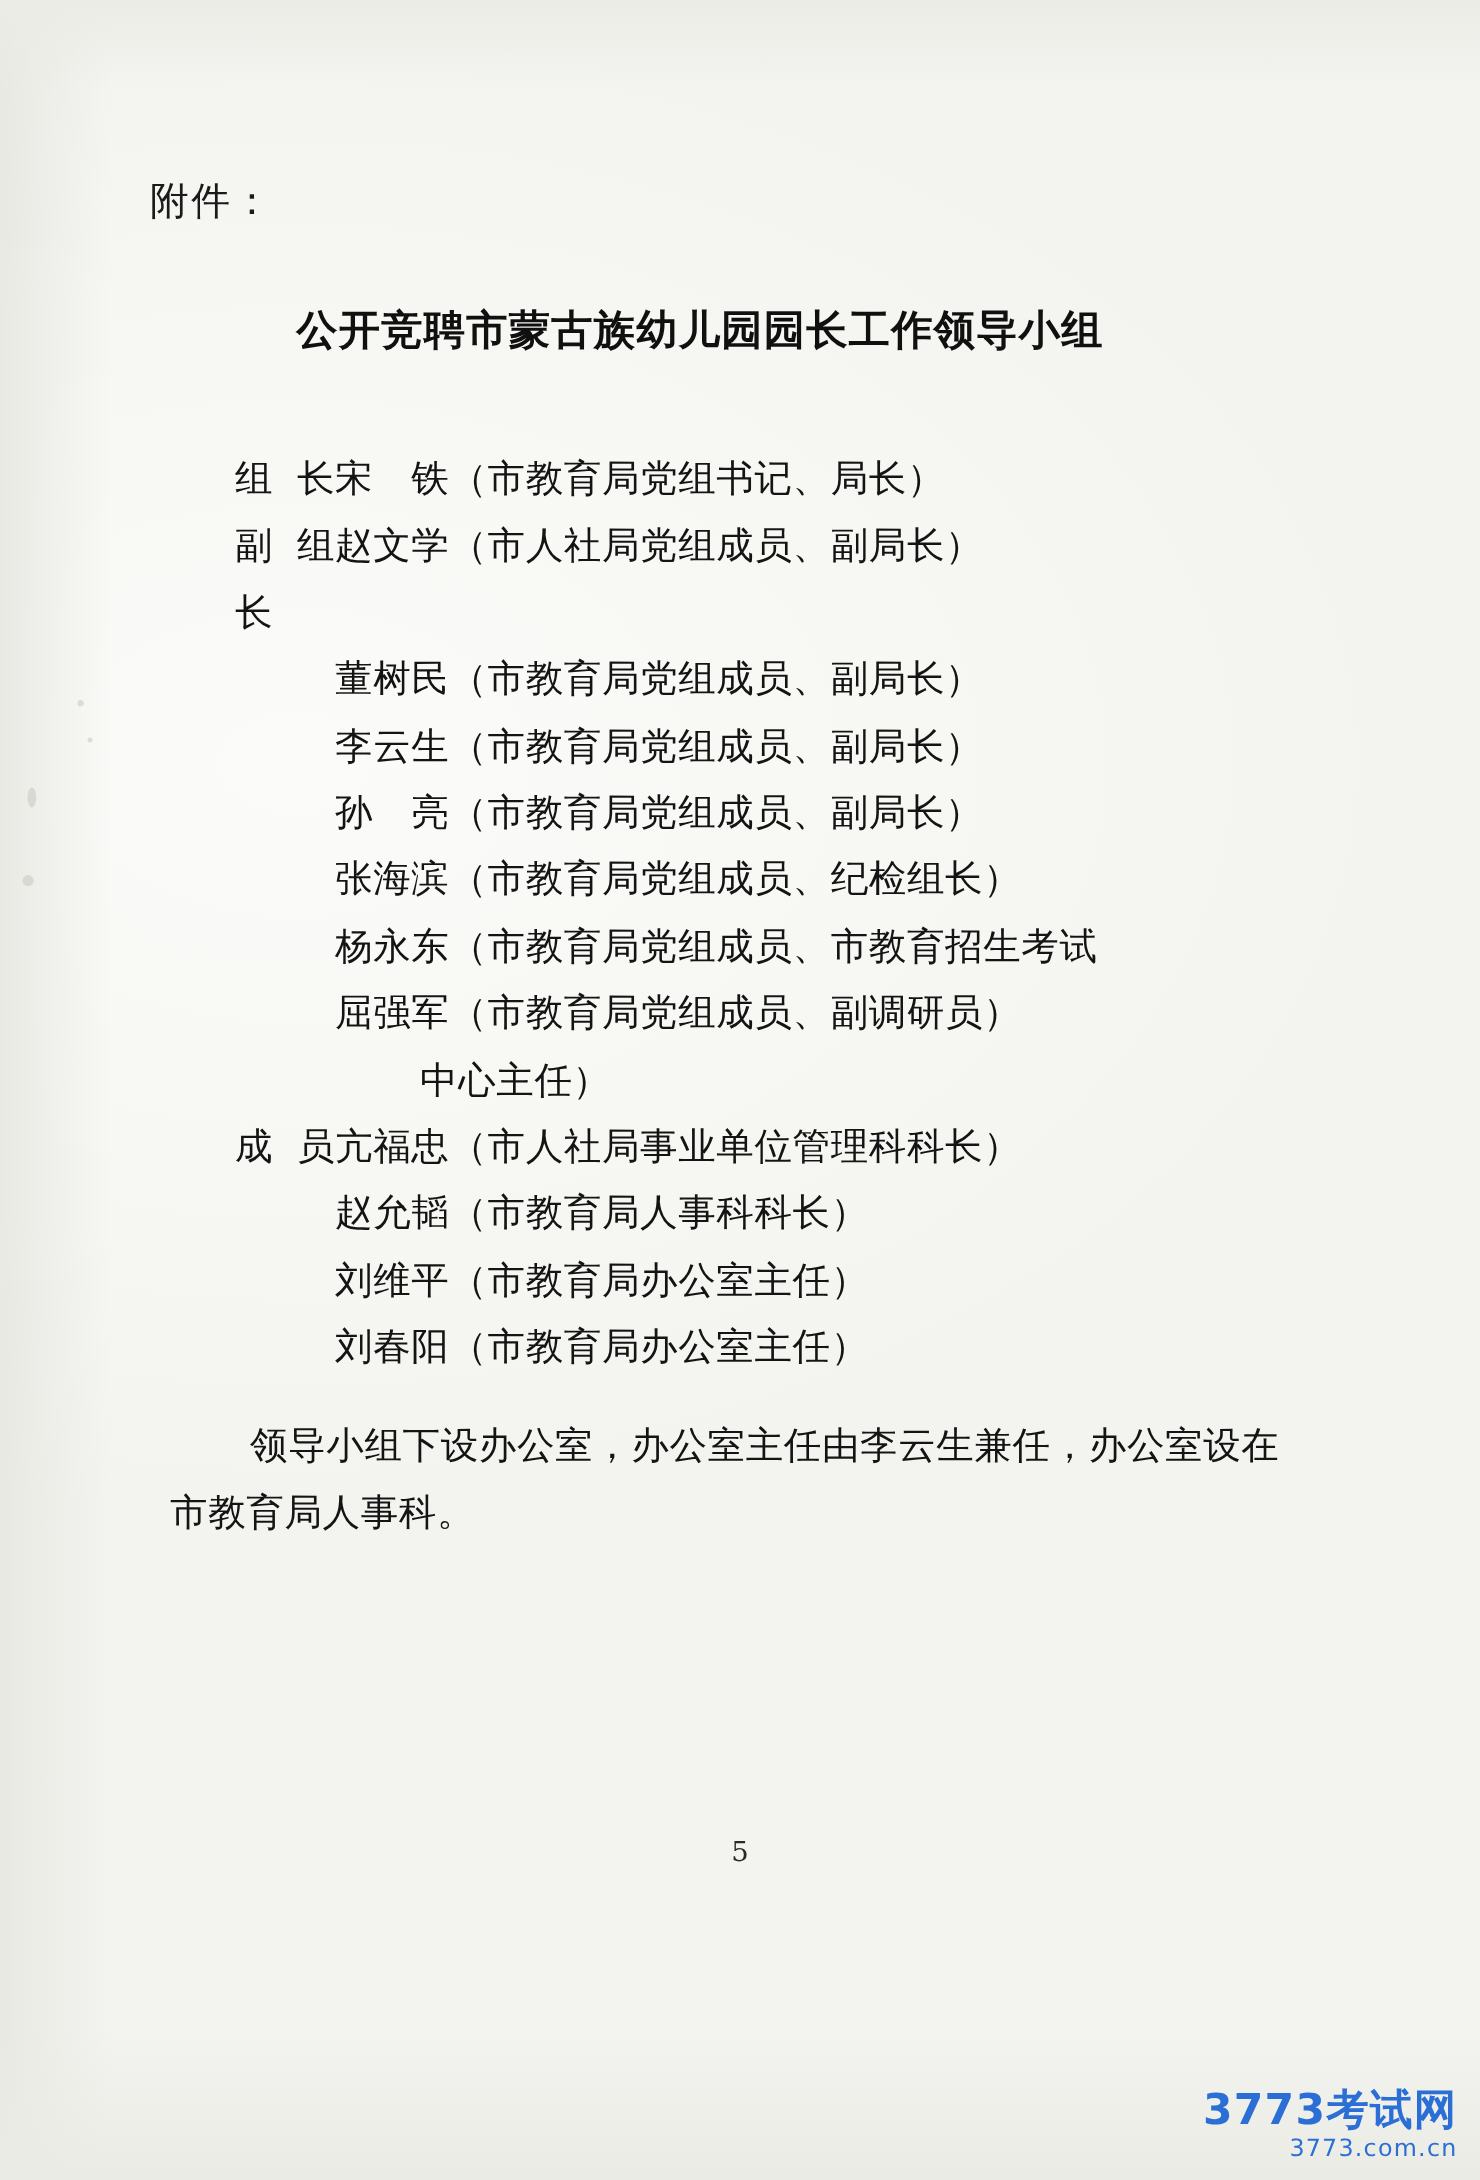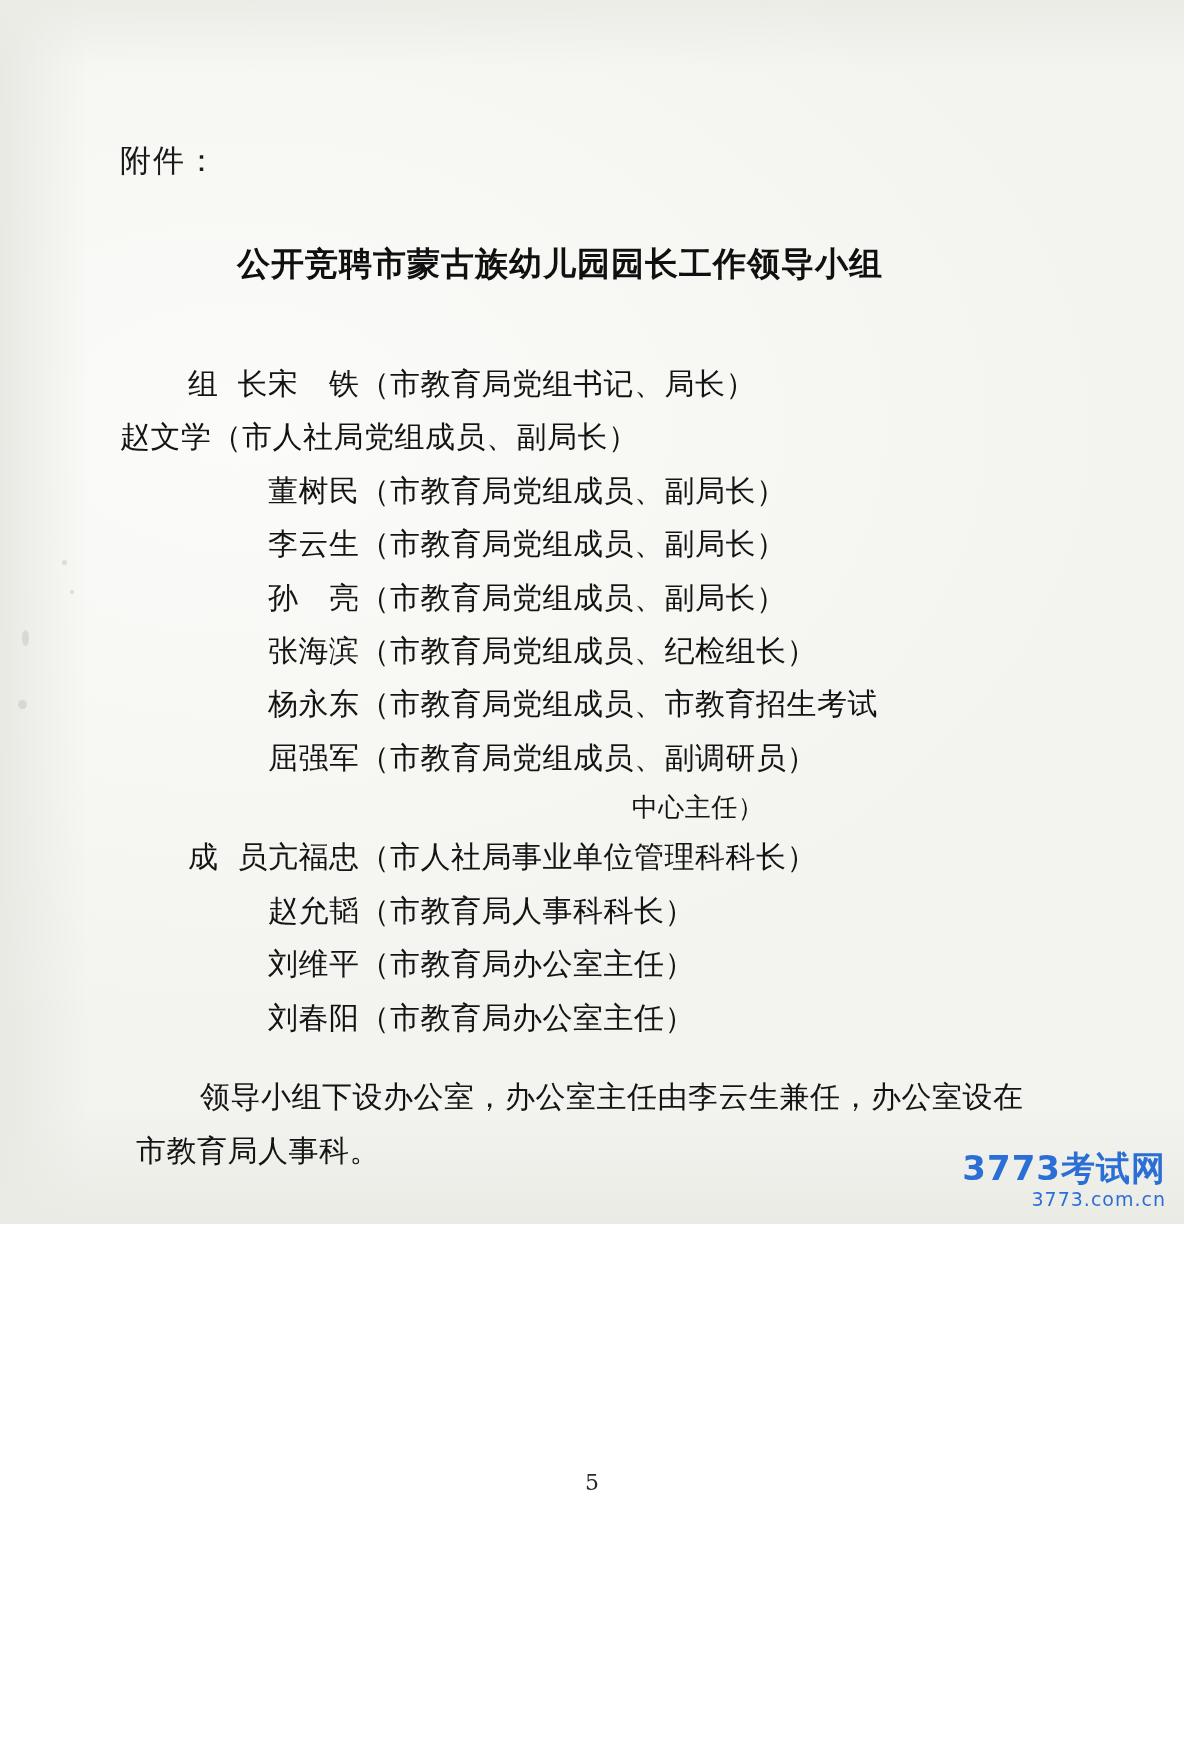--- a/index.html
+++ b/index.html
@@ -9,21 +9,21 @@
   body {
     width: 1184px;
     height: 1744px;
     background: #ffffff;
     font-family: "DejaVu Serif", "Liberation Serif", serif;
     overflow: hidden;
   }
   .page {
     position: relative;
     width: 1184px;
-    height: 1224px;
+    height: 1744px;
     background:
       radial-gradient(ellipse 900px 600px at 20% 35%, #fbfbf9 0%, #f7f7f4 55%, #f3f3ef 100%);
     box-sizing: border-box;
   }
   
   .paper-shade-left {
     position: absolute;
     left: 0; top: 0;
     width: 90px; height: 100%;
     background: linear-gradient(to right, #e9e9e4 0%, rgba(247,247,243,0) 100%);
@@ -99,25 +99,24 @@
   }
   .role-label.blank {
     text-align-last: left;
   }
   .member-text {
     flex: 1;
     white-space: nowrap;
   }
   .continuation {
     padding-left: 216px;
-    font-size: 26px;
+    font-size: 30px;
     line-height: 1.78;
     color: #141414;
     letter-spacing: 0.5px;
-    text-align: center;
   }
 
   .closing {
     margin-top: 26px;
     font-size: 30px;
     line-height: 1.8;
     color: #141414;
     letter-spacing: 0.5px;
   }
   .closing p {
@@ -178,20 +177,21 @@
     <div class="doc-title">公开竞聘市蒙古族幼儿园园长工作领导小组</div>
 
     <div class="roster">
 
       <div class="roster-row">
         <span class="role-label">组长</span>
         <span class="member-text">宋　铁（市教育局党组书记、局长）</span>
       </div>
 
       <div class="roster-row">
+        <span class="role-label">副组长</span>
         <span class="member-text">赵文学（市人社局党组成员、副局长）</span>
       </div>
 
       <div class="roster-row">
         <span class="role-label blank"></span>
         <span class="member-text">董树民（市教育局党组成员、副局长）</span>
       </div>
 
       <div class="roster-row">
         <span class="role-label blank"></span>

